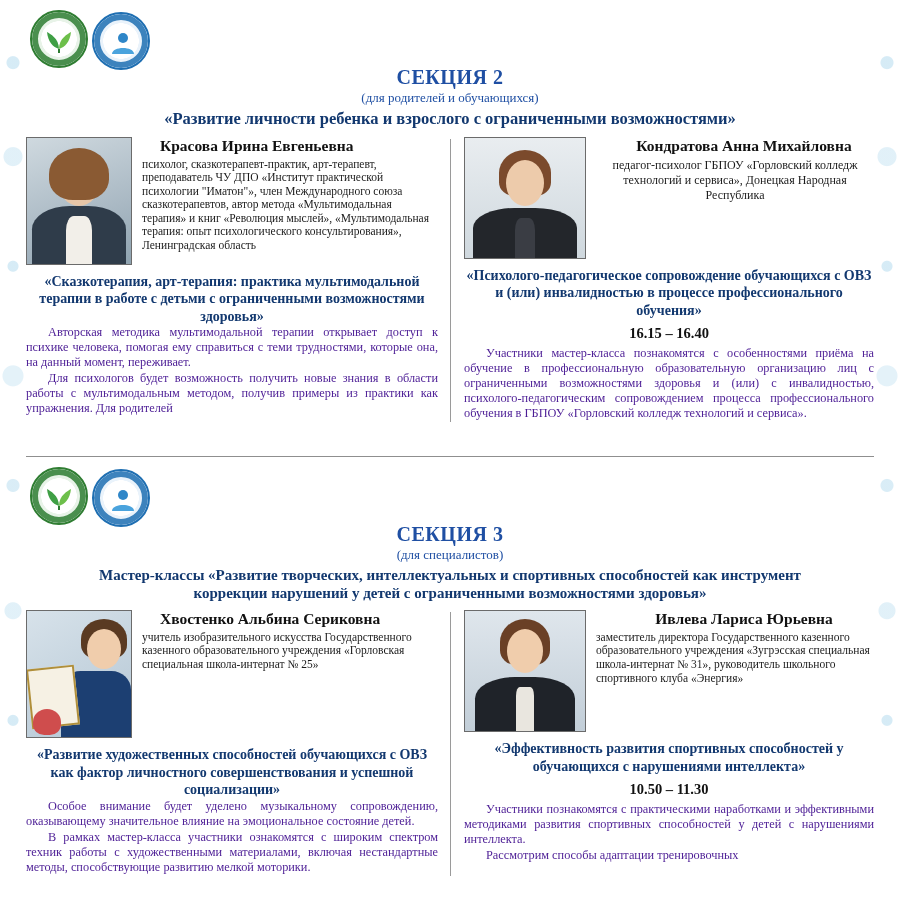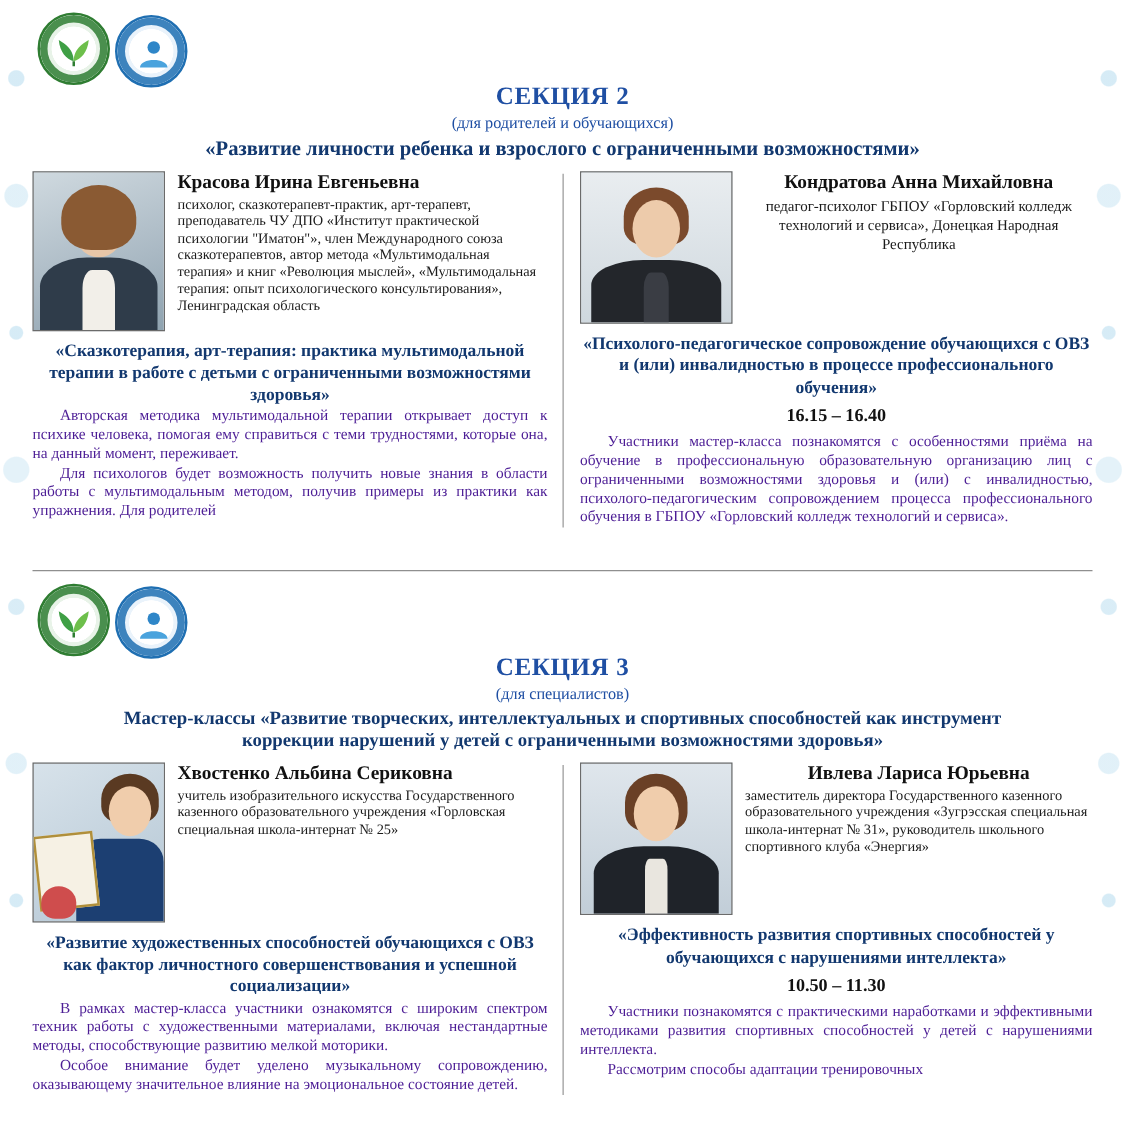--- a/index.html
+++ b/index.html
@@ -130,20 +130,21 @@
     position:absolute;left:50%;transform:translateX(-50%);
     border-radius:40% 40% 0 0;
   }
   .pinfo{flex:1;}
   .pname{
     font-weight:bold;
     font-size:15.5px;
     color:#111;
     line-height:1.15;
     margin-bottom:3px;
+    margin-left:18px;
   }
   .pname.c{text-align:center;}
   .pdesc{
     font-size:11.5px;
     line-height:1.18;
     color:#1b1b1b;
   }
   .pdesc.c{text-align:center;font-size:12px;line-height:1.25;}
 
   .talk{
@@ -286,22 +287,22 @@
             <div style="position:absolute;left:2px;bottom:10px;width:44px;height:56px;background:#f6f1e4;border:2px solid #b08f3a;transform:rotate(-6deg);"></div>
             <div style="position:absolute;left:6px;bottom:2px;width:28px;height:26px;background:#cf4d4d;border-radius:50% 50% 40% 40%;"></div>
           </div>
           <div class="pinfo">
             <div class="pname">Хвостенко Альбина Сериковна</div>
             <div class="pdesc">учитель изобразительного искусства Государственного казенного образовательного учреждения «Горловская специальная школа-интернат № 25»</div>
           </div>
         </div>
         <div class="talk">«Развитие художественных способностей обучающихся с ОВЗ как фактор личностного совершенствования и успешной социализации»</div>
         <div class="body-text">
+          <p>Особое внимание будет уделено музыкальному сопровождению, оказывающему значительное влияние на эмоциональное состояние детей.</p>
           <p>В рамках мастер-класса участники ознакомятся с широким спектром техник работы с художественными материалами, включая нестандартные методы, способствующие развитию мелкой моторики.</p>
-          <p>Особое внимание будет уделено музыкальному сопровождению, оказывающему значительное влияние на эмоциональное состояние детей.</p>
 
         </div>
       </div>
 
       <div class="col right">
         <div class="person">
           <div class="photo wide">
             <div class="bg" style="background:linear-gradient(180deg,#dfe6ec 0%,#c2ced8 100%)"></div>
             <div style="position:absolute;left:50%;transform:translateX(-50%);top:8px;width:50px;height:46px;background:#6a4026;border-radius:50% 50% 32% 32%;"></div>
             <div class="head" style="top:18px;width:36px;height:44px;background:#f0cdac;"></div>

